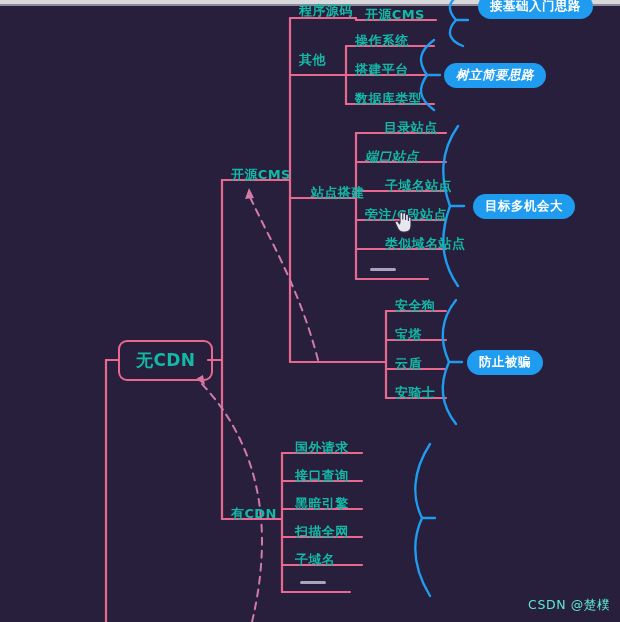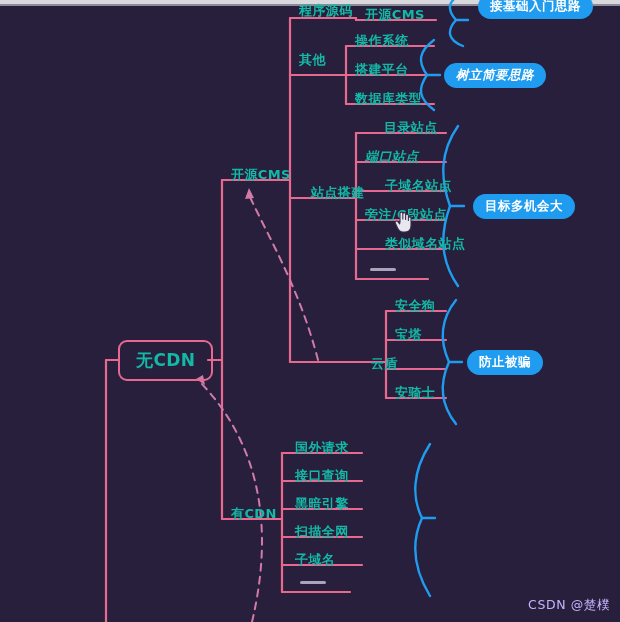--- a/index.html
+++ b/index.html
@@ -58,21 +58,21 @@
     font-weight: 700;
     letter-spacing: 0.5px;
     padding: 6px 12px;
     border-radius: 13px;
     white-space: nowrap;
     line-height: 1;
   }
   #watermark {
     position: absolute;
     right: 10px; bottom: 8px;
-    color: #c4b5fd;
+    color: #5eead4;
     font-size: 12.5px;
     letter-spacing: 0.6px;
   }
   #cursor { position: absolute; left: 394px; top: 209px; width: 18px; height: 24px; }
 </style>
 </head>
 <body>
 
 <div id="canvas">
 
@@ -201,21 +201,21 @@
 
   <div class="node plain" style="left:362px; top:119px;margin-left:19px;">目录站点</div>
   <div class="node plain" style="left:362px; top:148px;font-style:italic;">端口站点</div>
   <div class="node plain" style="left:382px; top:177px;">子域名站点</div>
   <div class="node plain" style="left:362px; top:206px;">旁注/C段站点</div>
   <div class="node plain" style="left:382px; top:235px;">类似域名站点</div>
   <div class="node empty" style="left:370px; top:268px;"></div>
 
   <div class="node plain" style="left:392px; top:297px;">安全狗</div>
   <div class="node plain" style="left:392px; top:326px;">宝塔</div>
-  <div class="node plain" style="left:368px; top:355px;">云盾</div>
+  <div class="node plain" style="left:392px; top:355px;">云盾</div>
   <div class="node plain" style="left:392px; top:384px;">安骑士</div>
 
   <div class="node plain" style="left:292px; top:439px;">国外请求</div>
   <div class="node plain" style="left:292px; top:467px;">接口查询</div>
   <div class="node plain" style="left:292px; top:495px;">黑暗引擎</div>
   <div class="node plain" style="left:292px; top:523px;">扫描全网</div>
   <div class="node plain" style="left:292px; top:551px;">子域名</div>
   <div class="node empty" style="left:300px; top:581px;"></div>
 
   <div class="tag" style="left:478px; top:-6px;">接基础入门思路</div>

